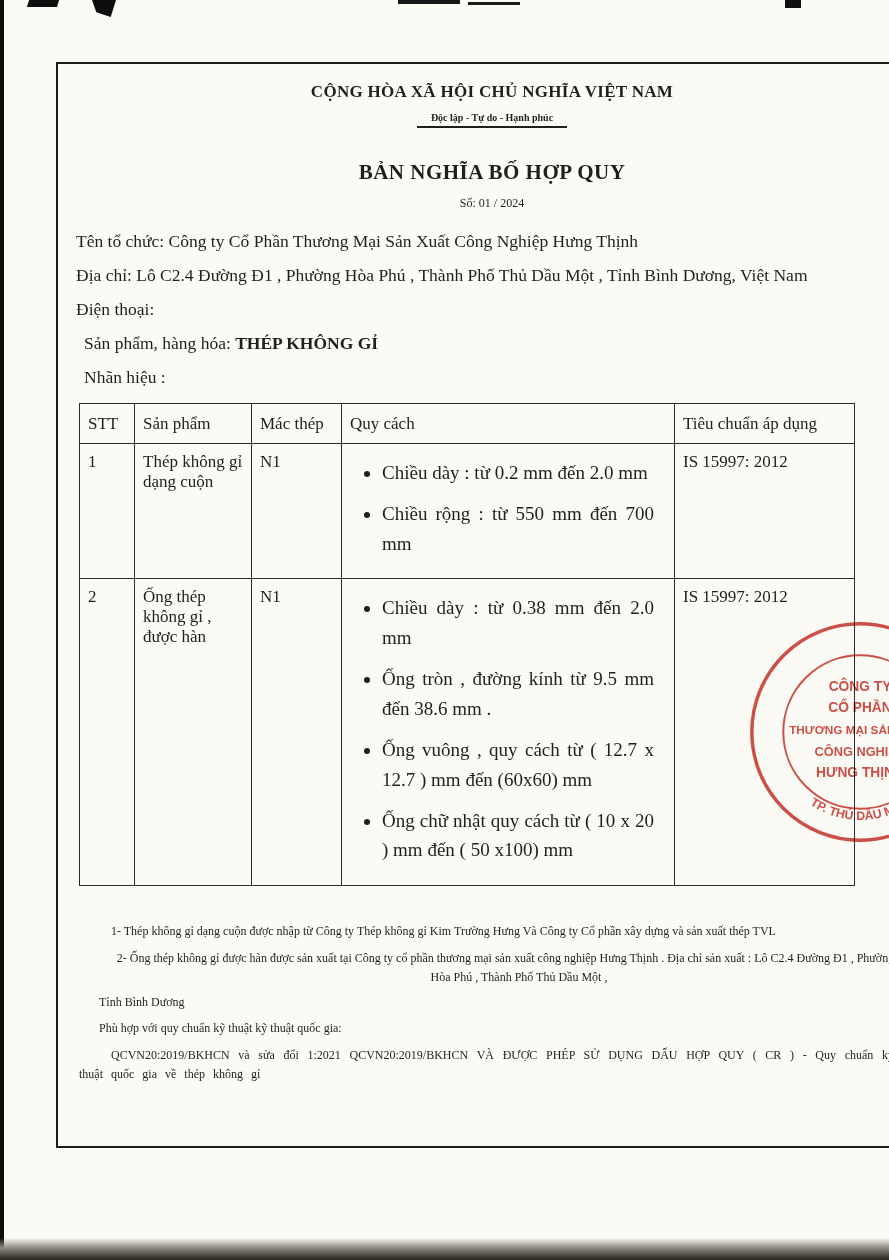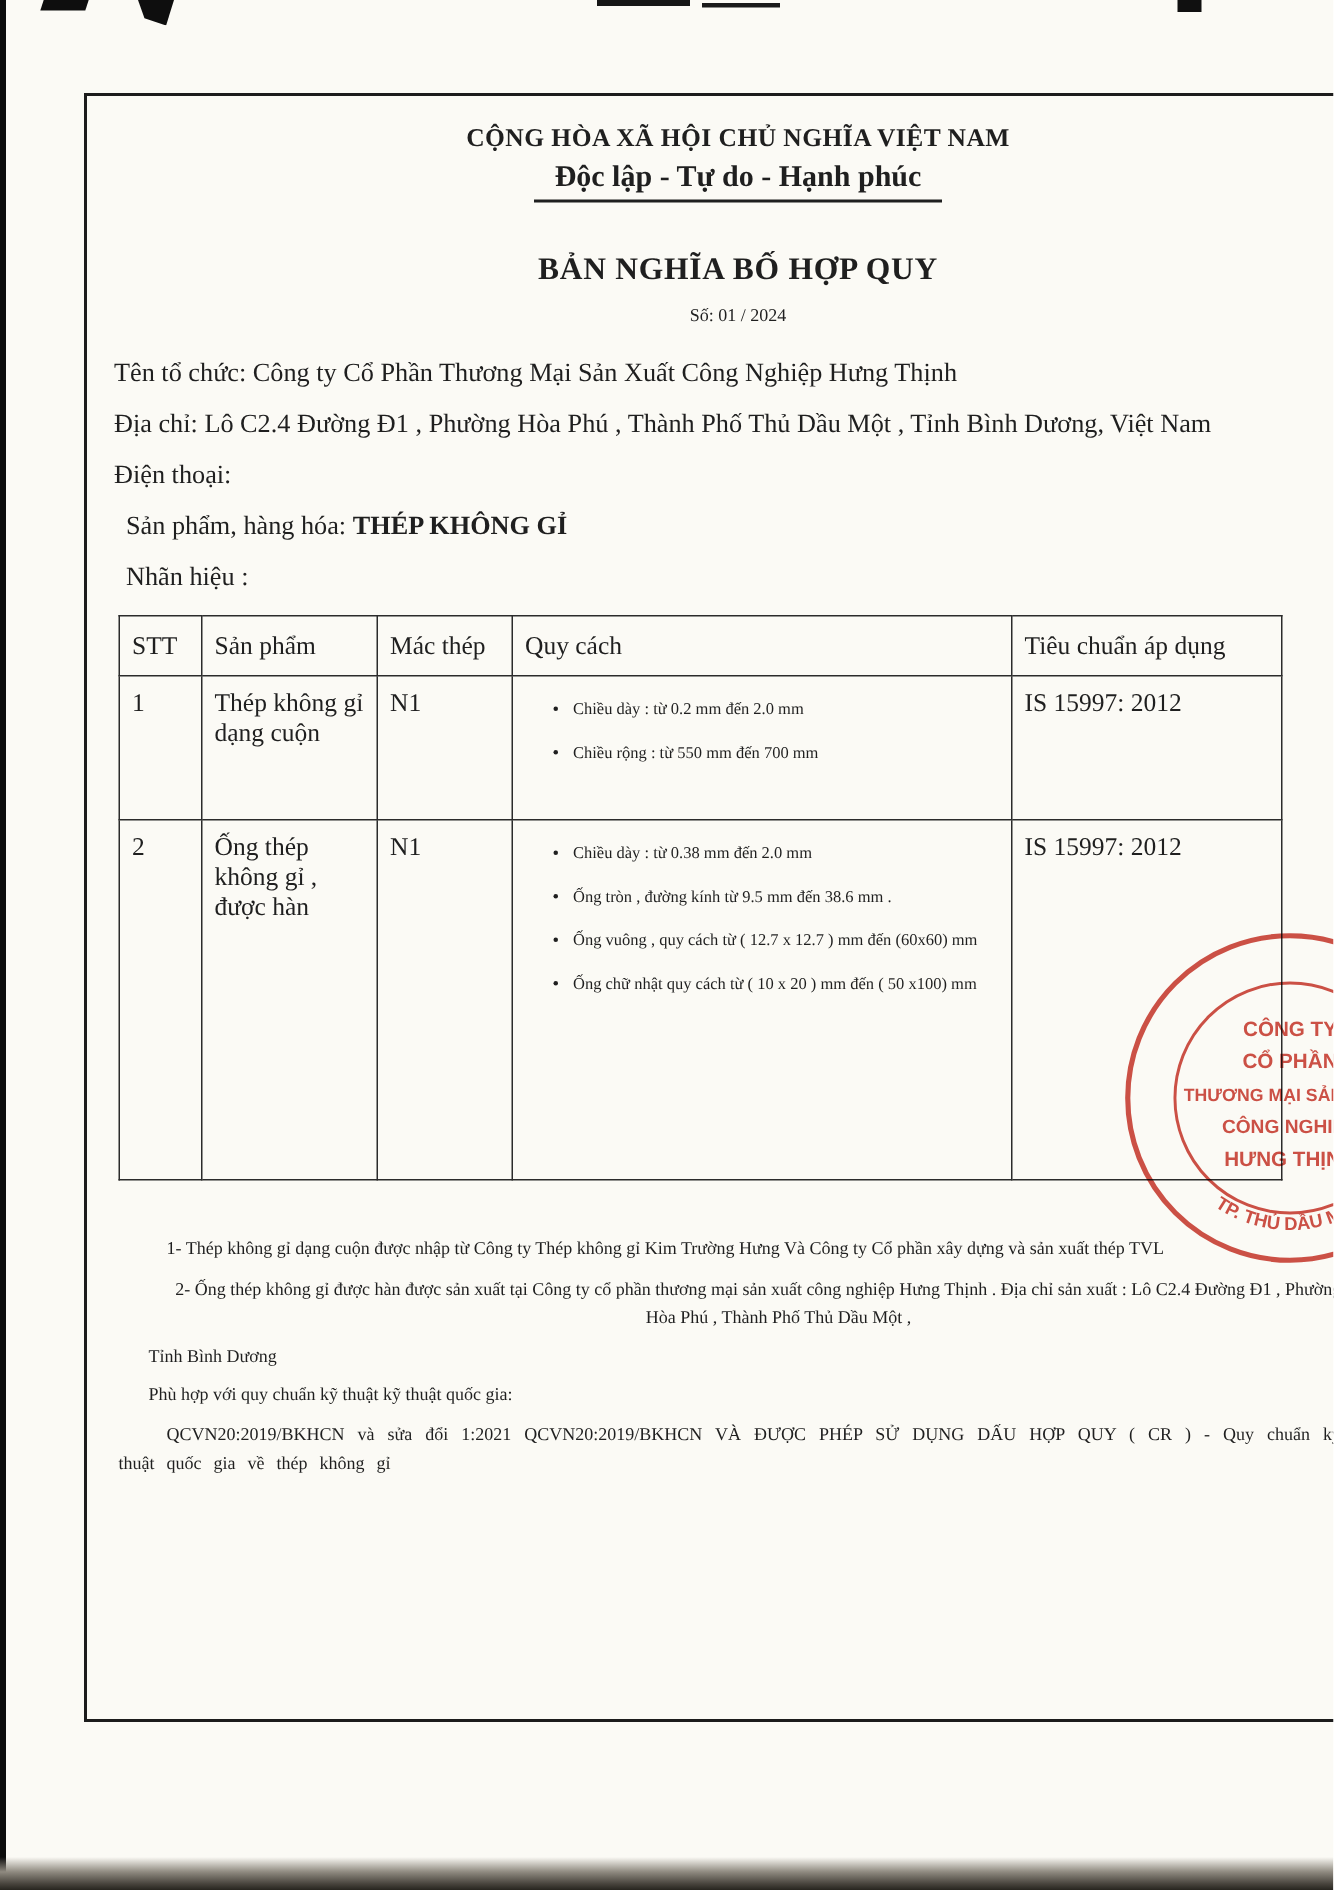--- a/index.html
+++ b/index.html
@@ -30,21 +30,21 @@
   .doc-border {
     position: absolute;
     left: 56px; top: 62px;
     width: 870px; height: 1086px;
     border: 2px solid #1c1c1c;
     padding: 14px 14px 0 16px;
   }
 
   .motto1 { text-align:center; font-weight:bold; font-size:17px; letter-spacing:.3px; margin-top:4px; }
   .motto2-wrap { text-align:center; margin-top:5px; }
-  .motto2 { display:inline-block; font-weight:bold; font-size:20px; border-bottom:2px solid #1f1f1f; padding:0 14px 3px 14px; }
+  .motto2 { display:inline-block; font-weight:bold; font-size:10px; border-bottom:2px solid #1f1f1f; padding:0 14px 3px 14px; }
 
   .doc-title { text-align:center; font-weight:bold; font-size:21px; letter-spacing:.5px; margin-top:32px; }
   .doc-number { text-align:center; font-size:12px; margin-top:11px; }
 
   .body-text { margin-top:16px; padding: 0 10px 0 2px; font-size:17.5px; line-height:1.6; }
   .body-text p { margin: 6px 0; }
   .p-product, .p-brand, .p-intro { margin-left: 8px !important; }
   .product-value { font-weight: bold; }
 
   
@@ -62,21 +62,21 @@
     vertical-align: top;
     text-align: left;
   }
   .spec-table th { font-weight: normal; height: 40px; vertical-align: middle; }
   .c-stt { width: 55px; } .c-sp { width: 117px; } .c-mt { width: 90px; }
   .c-qc { width: 333px; } .c-tc { width: 180px; }
   .td-stt, .th-stt { text-align: center; }
   .td-mt { text-align: center; }
   .td-sp { text-align: justify; padding-top: 10px; }
   .td-qc ul { list-style: disc outside; margin: 4px 0 4px 6px; padding-left: 26px; }
-  .td-qc li { margin: 6px 0 12px 0; font-size: 11px; line-height: 1.55; max-width: 272px; text-align: justify; }
+  .td-qc li { margin: 6px 0 12px 0; font-size: 19px; line-height: 1.55; max-width: 272px; text-align: justify; }
   .row-1 td { height: 96px; }
   .row-2 td { height: 240px; }
 
   
   .notes { padding: 0 10px 0 2px; font-size: 12px; line-height: 1.6; }
   .note-1 { margin: 36px 0 0 35px; }
   .note-2 { margin: 8px 0 0 0; padding-left: 62px; text-indent: -27px; text-align: center; }
   .province { margin: 6px 0 0 23px; }
   .conf-intro { margin: 6px 0 0 23px; }
   .conf-text { margin: 8px 6px 0 3px; text-indent: 32px; text-align: justify; word-spacing: 5px; }

